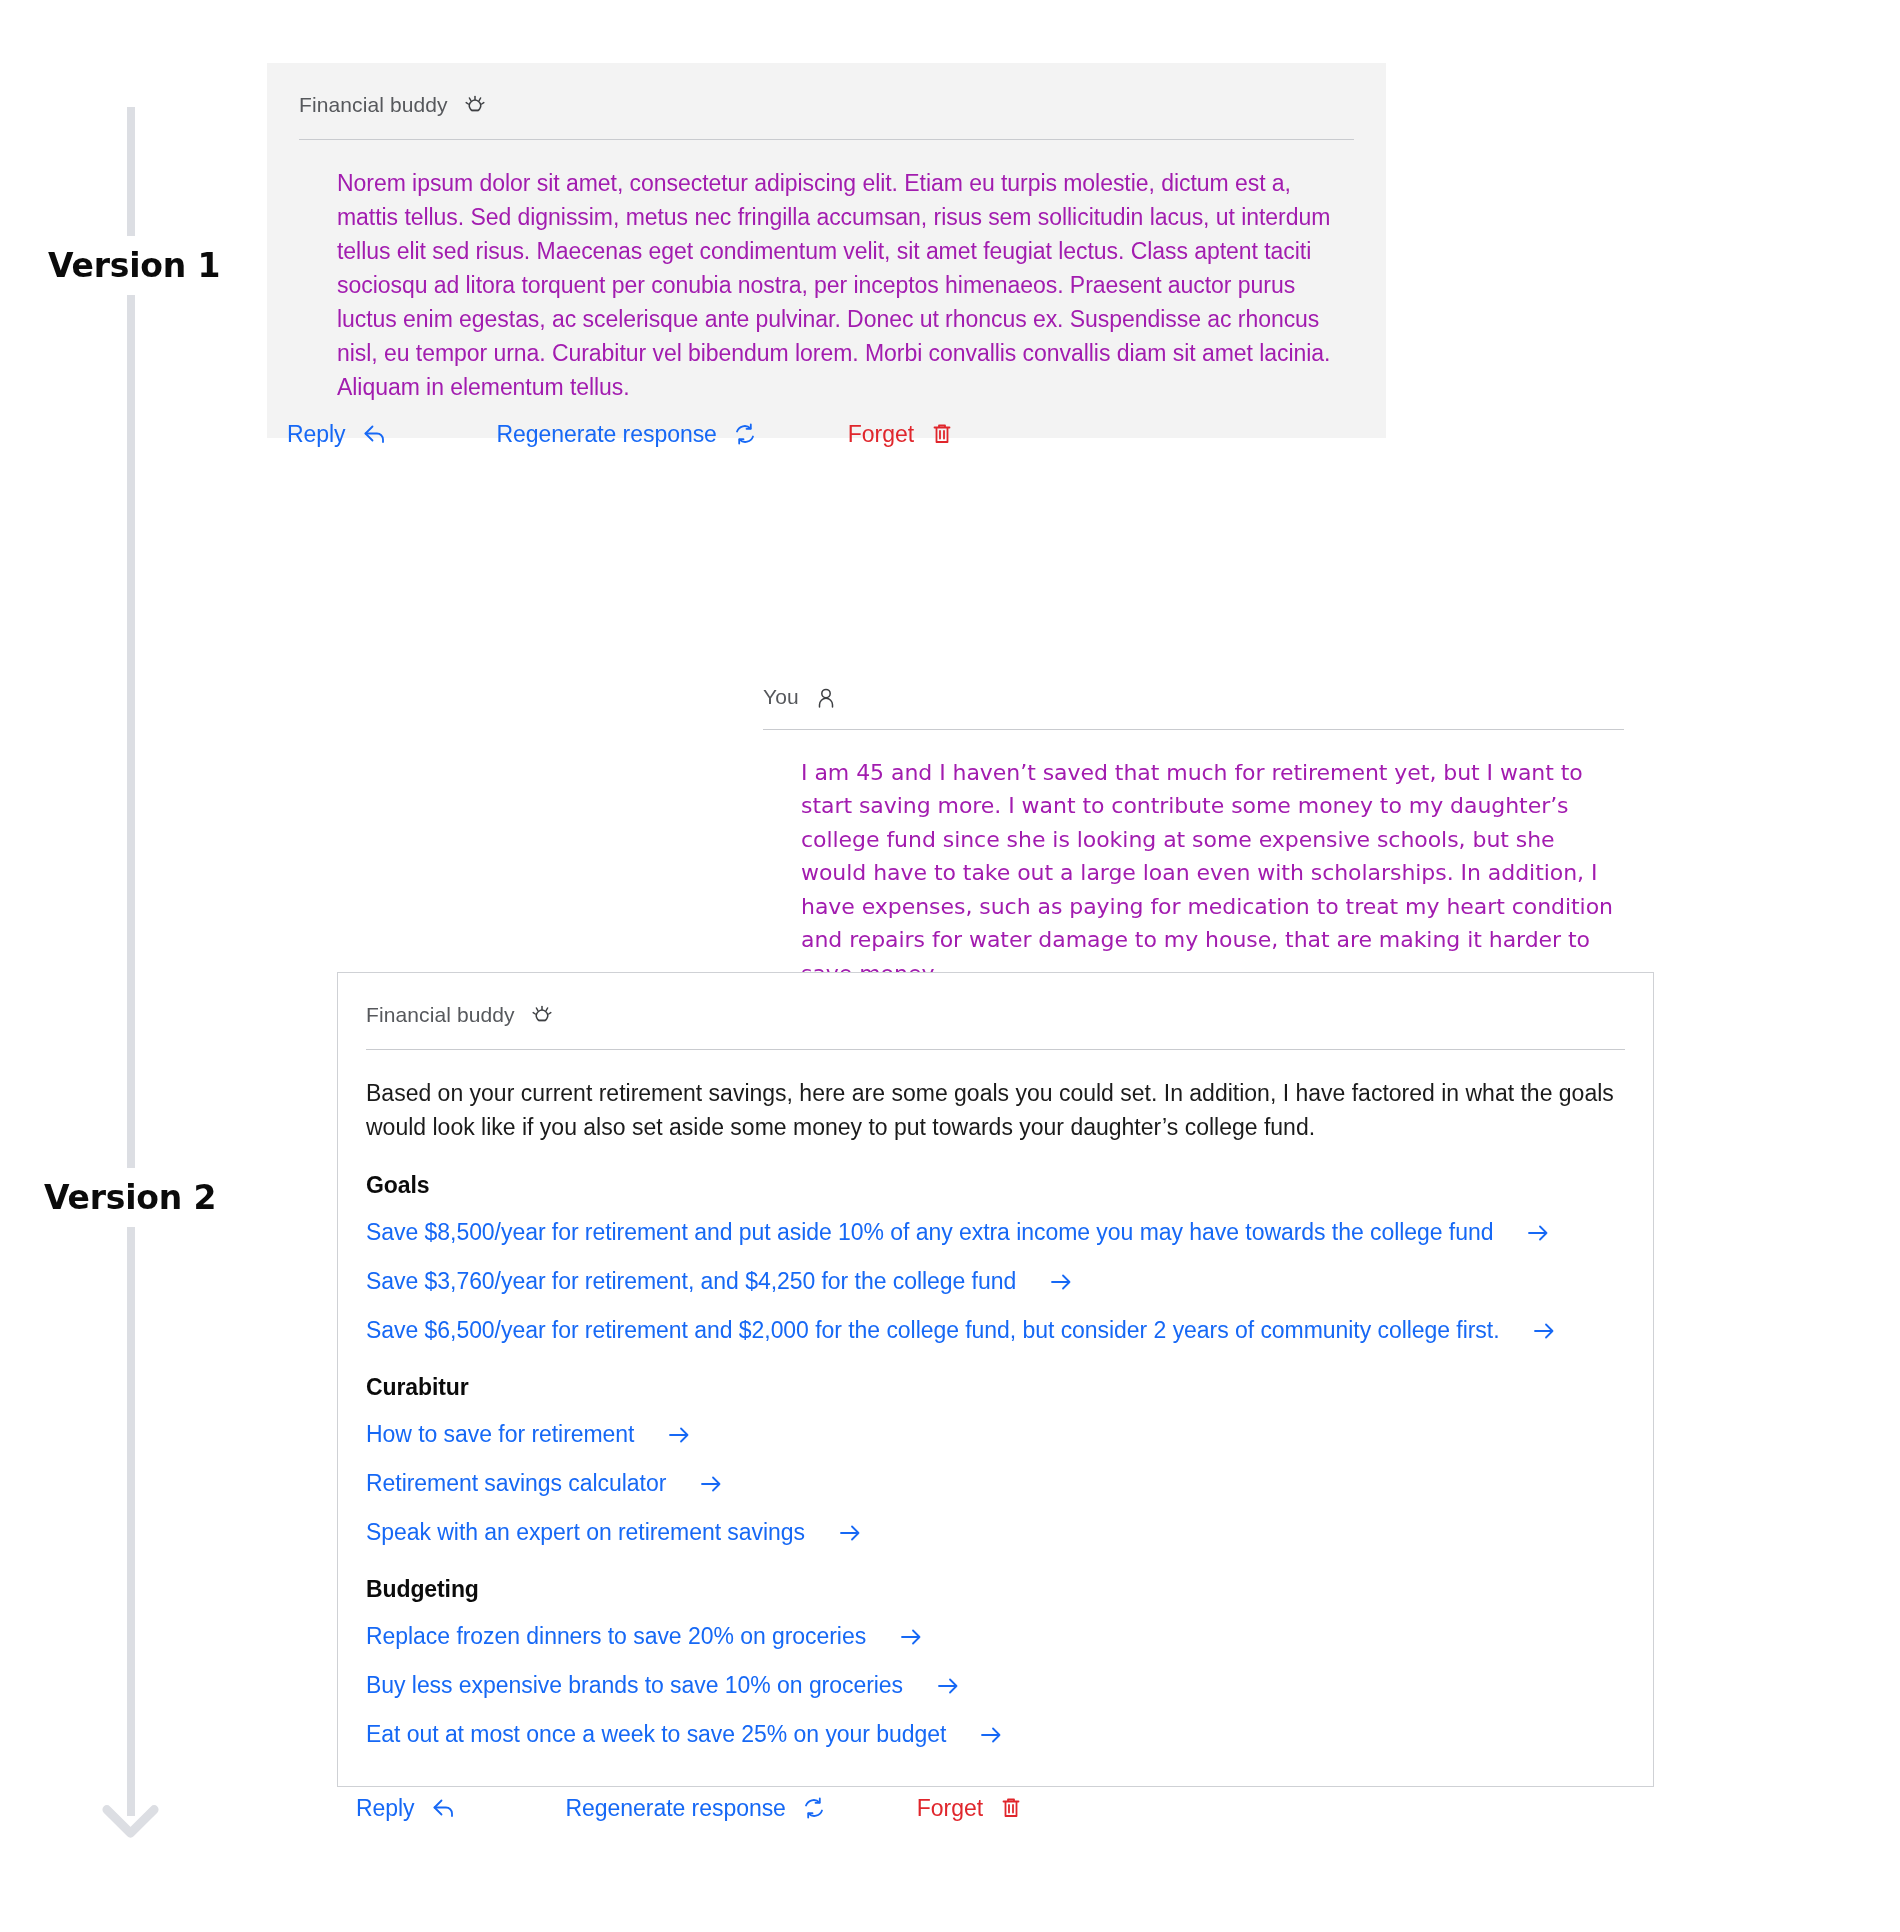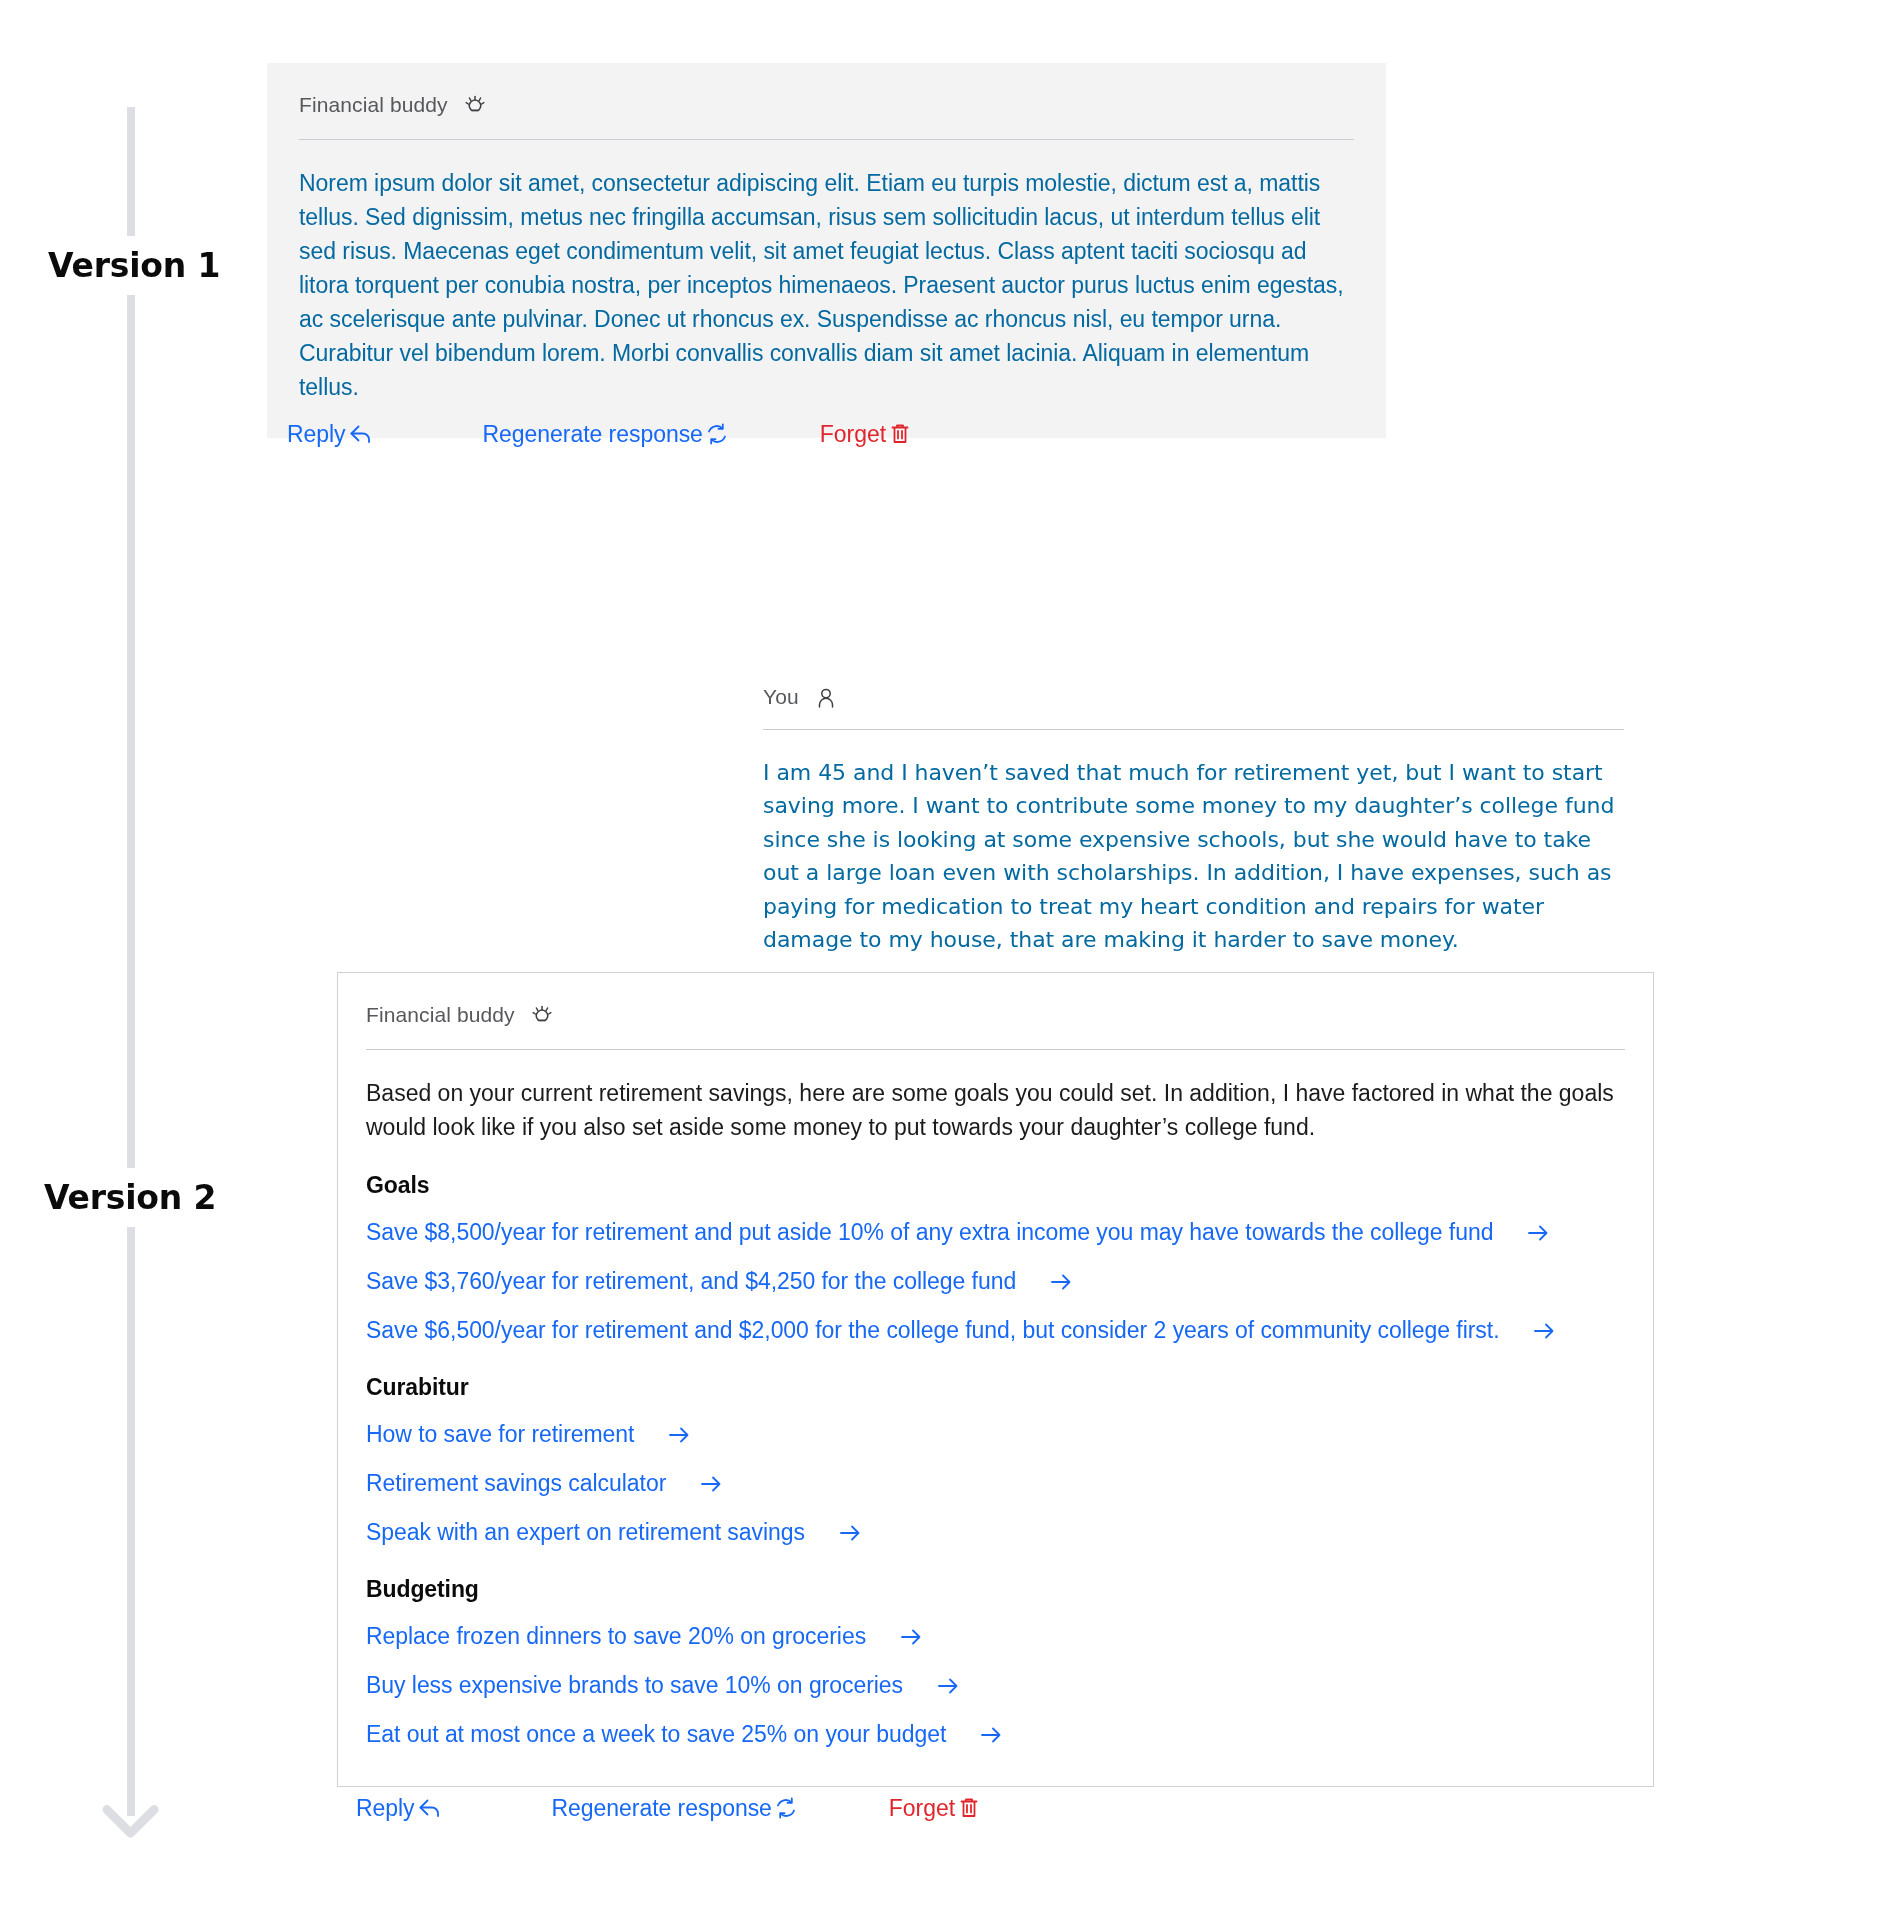--- a/index.html
+++ b/index.html
@@ -66,22 +66,23 @@
     letter-spacing: 0.1px;
   }
   .msg-rule {
     height: 1px;
     background: #c9cbcf;
     width: 100%;
   }
   .msg-body {
     font-size: 23px;
     line-height: 1.48;
-    color: #0369a1;
+    color: #a21caf;
     letter-spacing: -0.05px;
+    margin-left: 38px;
   }
 
   
   #v1-message {
     position: absolute;
     left: 267px;
     top: 63px;
     width: 1119px;
     background: #f3f3f3;
     box-sizing: border-box;
@@ -161,20 +162,21 @@
   }
 
   
   .actions {
     display: flex;
     align-items: center;
   }
   .action-btn {
     display: flex;
     align-items: flex-end;
+    gap: 14px;
     cursor: pointer;
     background: none;
     border: none;
     padding: 0;
     font-family: "Liberation Sans", sans-serif;
   }
   .action-label {
     font-size: 23px;
     letter-spacing: -0.05px;
   }

